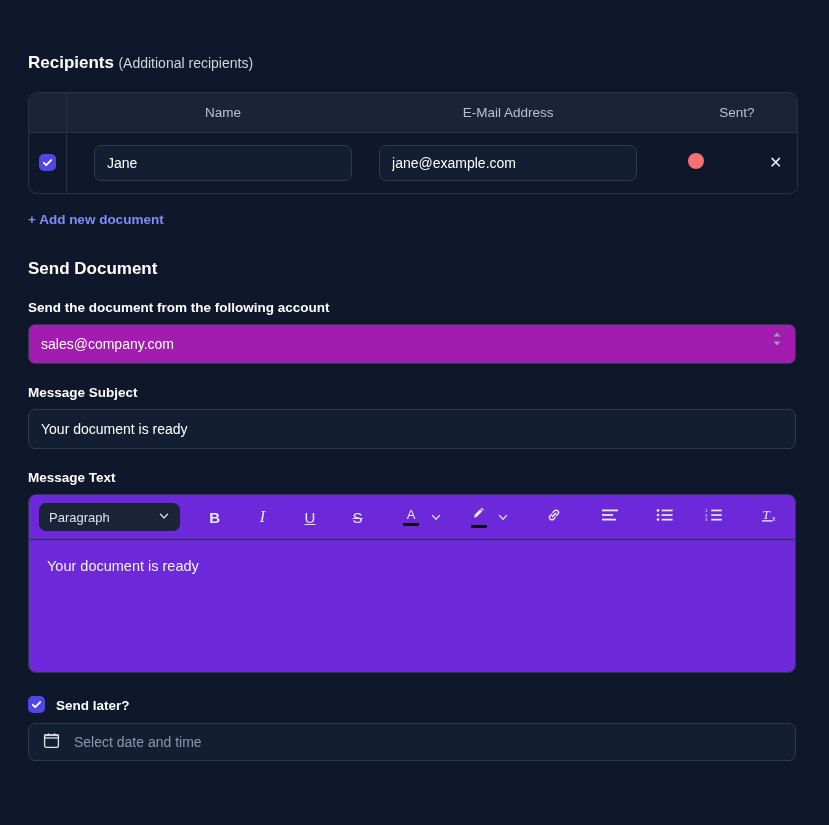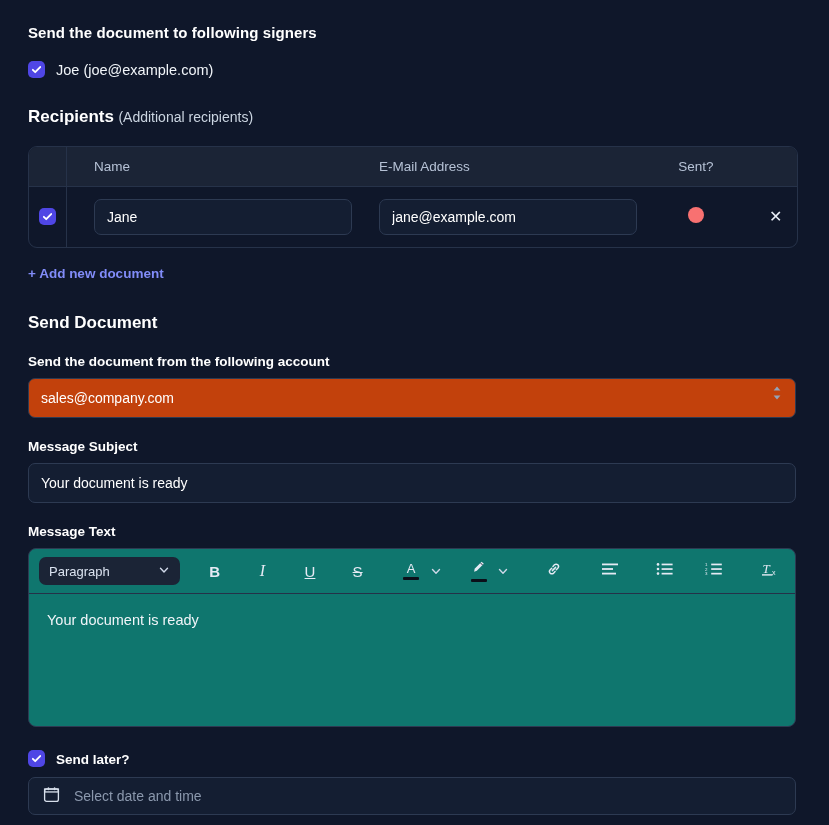--- a/index.html
+++ b/index.html
@@ -73,31 +73,31 @@
   .tbl-wrap {
     margin-top: 19px;
     border: 1px solid #263249;
     border-radius: 9px;
     overflow: hidden;
     width: 768px;
   }
   .tbl { width: 100%; border-collapse: collapse; }
   .tbl thead tr { background: #1b2436; }
   .tbl th {
-    text-align: left;
+    text-align: center;
     font-size: 13.5px;
     font-weight: normal;
     color: #b6c2d6;
     padding: 12px 0;
     border-bottom: 1px solid #263249;
   }
   .tbl th.c-chk { width: 45px; border-right: 1px solid #263249; }
   .tbl th.c-name { padding-left: 27px; }
   .tbl th.c-mail { padding-left: 27px; }
-  .tbl th.c-sent { width: 150px; text-align: center; }
+  .tbl th.c-sent { width: 150px; text-align: right; }
   .tbl th.c-x { width: 54px; }
   .tbl td {
     padding: 0;
     vertical-align: middle;
     height: 60px;
   }
   .tbl td.c-chk {
     border-right: 1px solid #263249;
     text-align: center;
   }
@@ -150,21 +150,21 @@
 
   
   .send-doc-title { margin-top: 31px; }
   .field-gap { margin-top: 21px; }
 
   .wide { width: 768px; box-sizing: border-box; }
 
   select.acct {
     -webkit-appearance: none;
     appearance: none;
-    background: #c2410c;
+    background: #a21caf;
     border: 1px solid #2d3a52;
     border-radius: 7px;
     color: #ffffff;
     font-family: "Liberation Sans", sans-serif;
     font-size: 14px;
     padding: 11px 12px;
     margin-top: 9px;
     outline: none;
   }
   .sel-wrap { position: relative; width: 768px; }
@@ -190,21 +190,21 @@
   }
 
   
   .editor {
     margin-top: 9px;
     width: 768px;
     border: 1px solid #2d3a52;
     border-radius: 8px;
     box-sizing: border-box;
     overflow: hidden;
-    background: #0f766e;
+    background: #6d28d9;
   }
   .toolbar {
     display: flex;
     align-items: center;
     padding: 8px 10px;
     border-bottom: 1px solid #253category;
     border-bottom: 1px solid #253148;
     gap: 2px;
   }
   .para-sel {
@@ -312,30 +312,21 @@
     flex: 1;
   }
   .dt-wrap input::placeholder { color: #8b98ad; }
 </style>
 </head>
 <body>
 
 <div class="page">
 
   
-  <div class="h-strong">Send the document to following signers</div>
-
-  <div class="signer-row">
-    <span class="cbx">
-      <svg width="11" height="11" viewBox="0 0 12 12" aria-hidden="true">
-          <path d="M2 6.3 L4.6 8.9 L10 3.3" fill="none" stroke="#ffffff" stroke-width="2" stroke-linecap="round" stroke-linejoin="round"></path>
-        </svg>
-    </span>
-    <span class="txt">Joe (joe@example.com)</span>
-  </div>
+
 
   
   <div style="margin-top:29px;">
     <span class="sec-title">Recipients</span>
     <span class="sec-sub">(Additional recipients)</span>
   </div>
 
   <div class="tbl-wrap">
     <table class="tbl">
       <thead>

